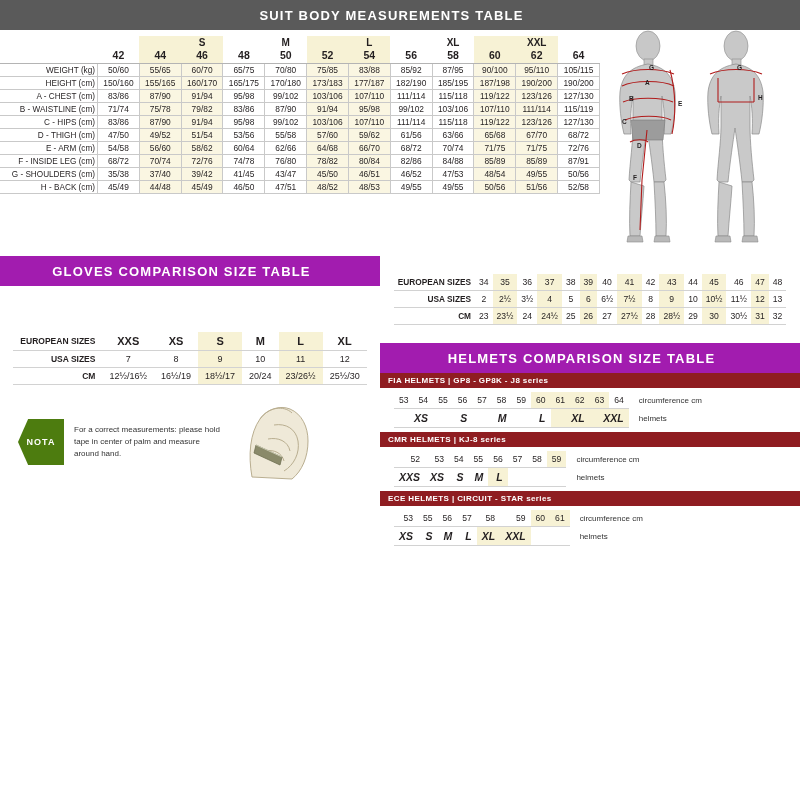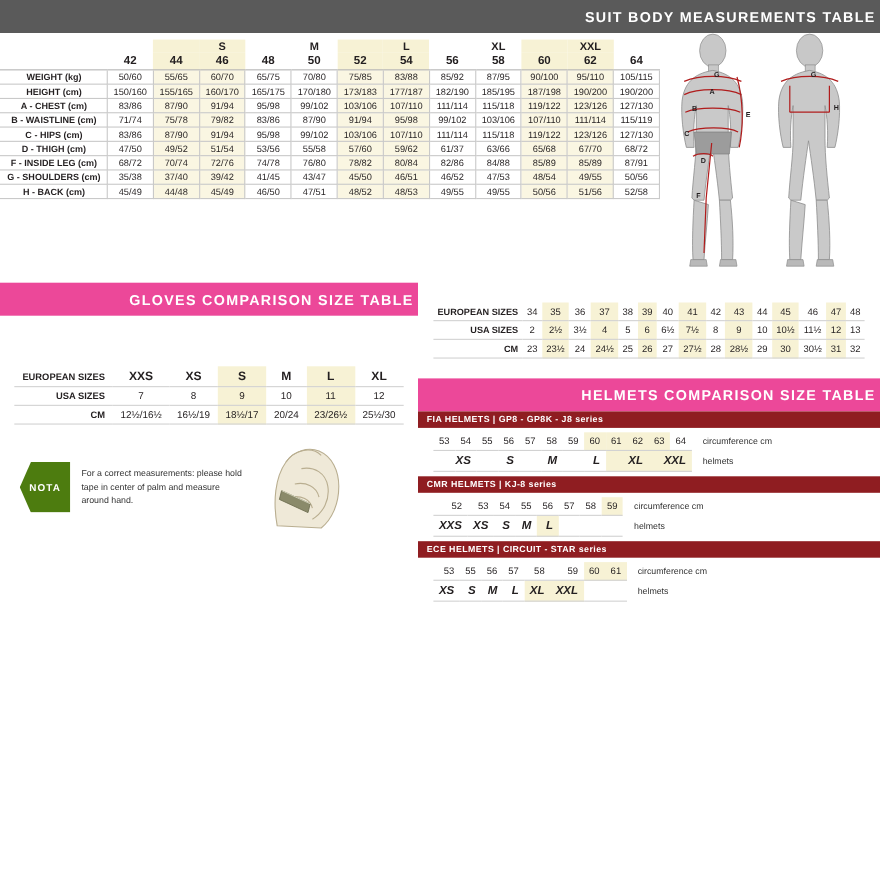--- a/index.html
+++ b/index.html
@@ -9,34 +9,34 @@
     font-family:"Liberation Sans", sans-serif;
     color:#231f20;
     overflow:hidden;
   }
   .page{position:relative;width:800px;height:800px;}
 
   
   .bar{
     background:#5a5a5a;
     color:#ffffff;
-    text-align:right;
+    text-align:center;
     font-weight:bold;
     letter-spacing:1.2px;
     font-size:13px;
-    padding:8px 4px 7px 0;
+    padding:8px 17px 7px 0;
   }
-  .bar.dark{background:#ec4899;}
+  .bar.dark{background:#a21caf;}
   .suit-body{display:flex;}
   .suit-table-area{width:600px;padding:6px 0 0 0;}
   .figures{width:200px;position:relative;}
 
   table.m{border-collapse:collapse;font-size:8.4px;width:600px;}
   table.m td,table.m th{border:1px solid #c9c9c9;padding:1px 2px;text-align:center;white-space:nowrap;}
-  table.m td.lbl{text-align:center;font-weight:bold;font-size:8.2px;border-left:none;padding-left:3px;width:92px;}
+  table.m td.lbl{text-align:right;font-weight:normal;font-size:8.2px;border-left:none;padding-left:3px;width:92px;}
   table.m tr.grp td{border:none;font-weight:bold;font-size:10px;color:#231f20;padding-bottom:0;}
   table.m tr.sizes td{font-weight:bold;font-size:10.5px;border:none;border-bottom:1px solid #b4b4b4;padding:1px 2px 2px 2px;}
   .hl{background:#f7f2d5;}
   .hl2{background:#faf6e2;}
 
   
   .lower{display:flex;width:800px;}
   .gloves{width:380px;border-right:none;}
   .shoes{width:420px;}
 
@@ -188,25 +188,40 @@
               </tr>
               <tr>
                 <td class="lbl">D - THIGH (cm)</td>
                 <td>47/50</td>
                 <td class="hl2">49/52</td>
                 <td class="hl2">51/54</td>
                 <td>53/56</td>
                 <td>55/58</td>
                 <td class="hl2">57/60</td>
                 <td class="hl2">59/62</td>
-                <td>61/37</td>
+                <td>61/56</td>
                 <td>63/66</td>
                 <td class="hl2">65/68</td>
                 <td class="hl2">67/70</td>
                 <td>68/72</td>
+              </tr>
+              <tr>
+                <td class="lbl">E - ARM (cm)</td>
+                <td>54/58</td>
+                <td class="hl2">56/60</td>
+                <td class="hl2">58/62</td>
+                <td>60/64</td>
+                <td>62/66</td>
+                <td class="hl2">64/68</td>
+                <td class="hl2">66/70</td>
+                <td>68/72</td>
+                <td>70/74</td>
+                <td class="hl2">71/75</td>
+                <td class="hl2">71/75</td>
+                <td>72/76</td>
               </tr>
               <tr>
                 <td class="lbl">F - INSIDE LEG (cm)</td>
                 <td>68/72</td>
                 <td class="hl2">70/74</td>
                 <td class="hl2">72/76</td>
                 <td>74/78</td>
                 <td>76/80</td>
                 <td class="hl2">78/82</td>
                 <td class="hl2">80/84</td>

